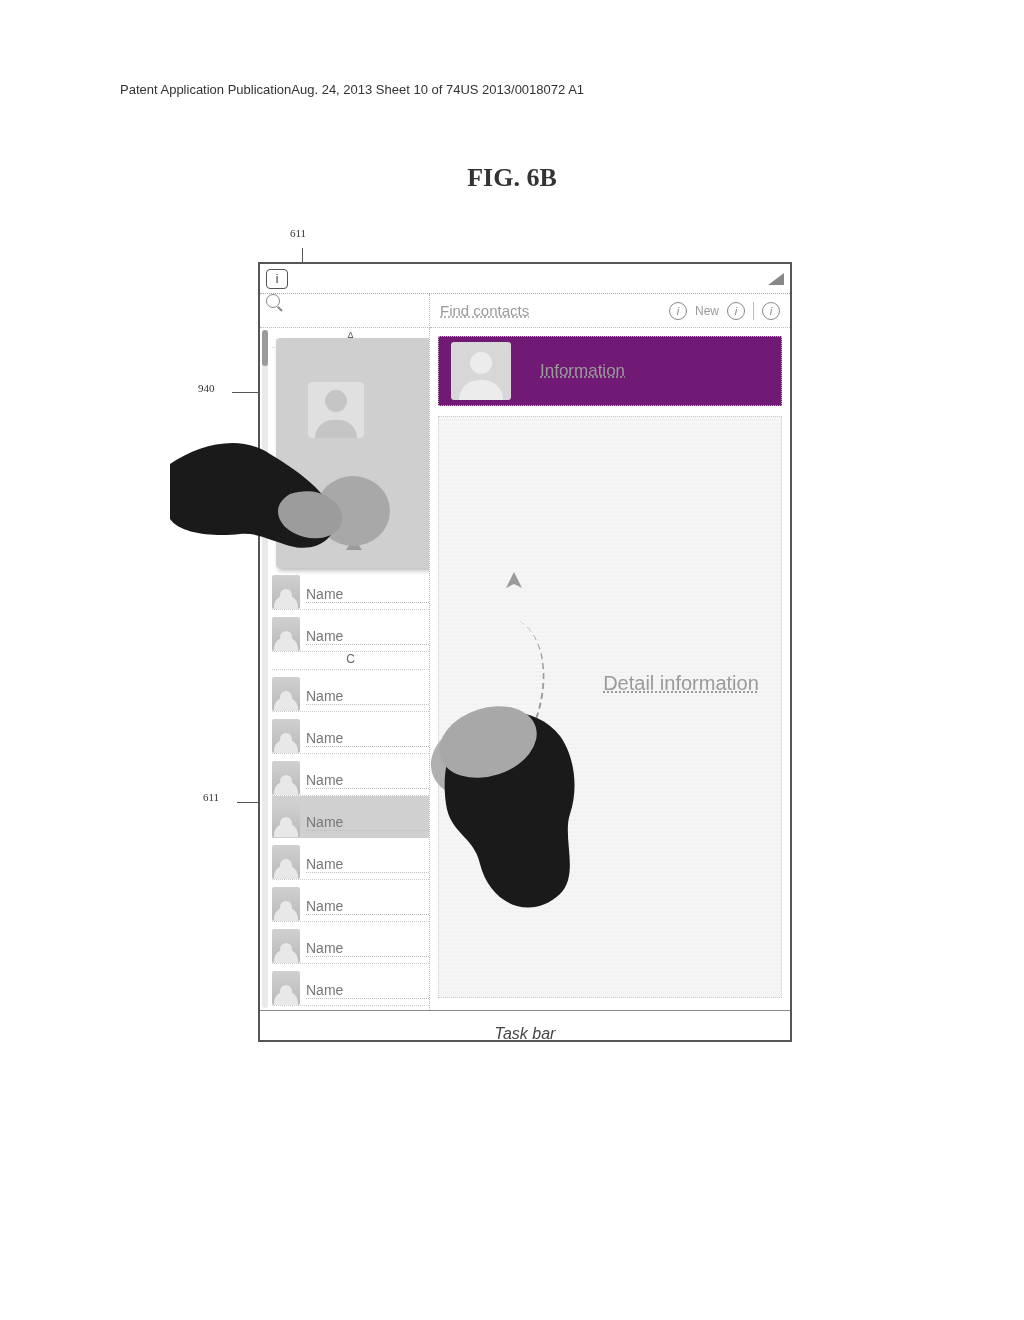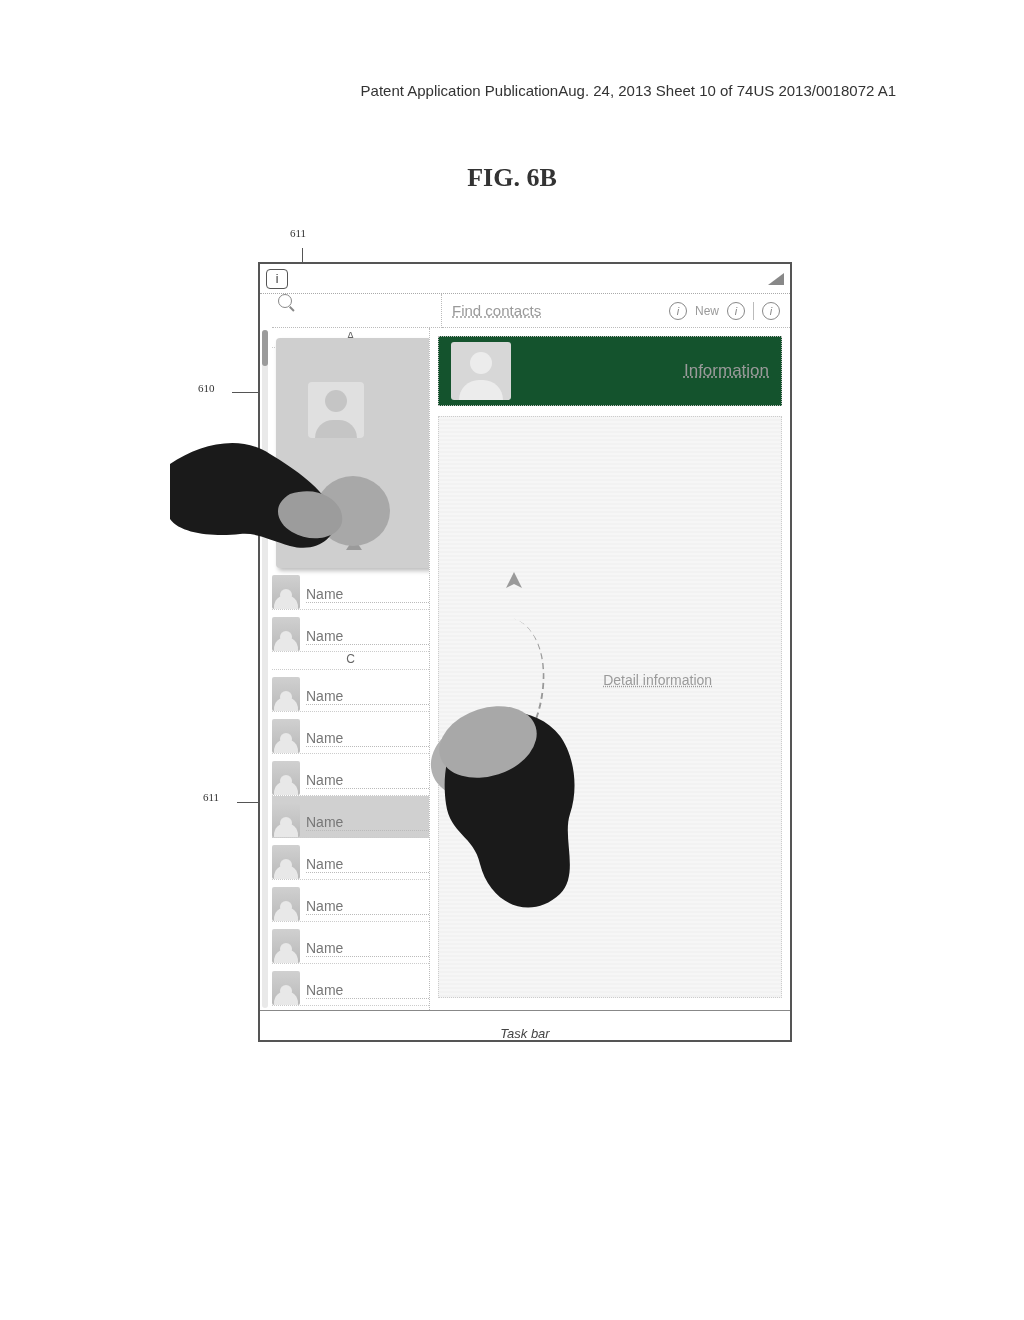--- a/index.html
+++ b/index.html
@@ -8,24 +8,24 @@
     height: 1320px;
     background: #fff;
     font-family: Arial, sans-serif;
     position: relative;
     color: #333;
   }
   .page-header {
     position: absolute;
     top: 82px;
     left: 120px;
-    right: 128px;
-    display: flex;
-    justify-content: flex-end;
-    font-size: 15px;
+    right: 136px;
+    display: flex;
+    justify-content: flex-start;
+    font-size: 13px;
   }
   .figure-title {
     position: absolute;
     top: 150px;
     left: 0;
     width: 100%;
     text-align: center;
     font-weight: bold;
     font-size: 26px;
     font-family: "Times New Roman", serif;
@@ -77,21 +77,20 @@
     margin-left: auto;
     width: 0; height: 0;
     border-style: solid;
     border-width: 0 0 12px 16px;
     border-color: transparent transparent #888 transparent;
   }
 
   .top-row {
     height: 34px;
     display: flex;
-    padding-left: 12px;
   }
   .search-col {
     width: 170px;
     border-right: 1px dotted #bbb;
     border-bottom: 1px dotted #bbb;
     position: relative;
   }
   .right-header {
     flex: 1;
     display: flex;
@@ -157,56 +156,55 @@
   .avatar-head { width:12px; height:12px; background:#e8e8e8; border-radius:50%; margin-bottom:2px; position:relative; top:-6px;}
   .avatar-body { width:24px; height:14px; background:#e8e8e8; border-radius: 12px 12px 0 0; position:absolute; bottom:0;}
   .avatar { position: relative; }
   .name-lbl { font-size:14px; color:#777; margin-left:6px; transform: translateY(-6px); border-bottom: 1px dotted #bbb; flex:1; }
   .list-item.sel { background: #d0d0d0; }
 
   .right-pane { flex:1; position:relative; padding: 8px; }
   .contact-card {
     height: 70px;
     border: 1px dotted #bbb;
-    background: #14532d;
+    background: #701a75;
     display:flex; align-items:center;
     gap: 29px;
     padding: 6px 12px;
-    justify-content: space-between;
   }
   .card-avatar { width:60px; height:58px; background: #d7d7d7; border-radius:3px; position:relative;}
   .card-avatar::before{ content:""; position:absolute; top:10px; left:50%; transform:translateX(-50%); width:22px; height:22px; background:#ececec; border-radius:50%;}
   .card-avatar::after{ content:""; position:absolute; bottom:0; left:50%; transform:translateX(-50%); width:44px; height:20px; background:#ececec; border-radius: 22px 22px 0 0;}
   .card-info { font-size:17px; color:#9a9a9a; text-decoration: underline dotted; }
 
   .detail-area {
     margin-top: 10px;
     height: calc(100% - 84px);
     background: repeating-linear-gradient(#f6f6f6,#f6f6f6 2px,#f2f2f2 2px,#f2f2f2 4px);
     border: 1px dotted #ccc;
     position:relative;
   }
   .detail-text {
     position:absolute;
     top: 44%;
     left: 48%;
     color: #9a9a9a;
-    font-size: 14px;
+    font-size: 20px;
     text-decoration: underline dotted;
     white-space: nowrap;
   }
 
   .task-bar {
     height: 46px;
     border-top: 1px solid #888;
     display:flex; align-items:center; justify-content:center;
     font-style: italic;
     font-family: "Comic Sans MS", cursive, sans-serif;
     color: #444;
-    font-size: 13px;
+    font-size: 16px;
   }
 
   
   .preview-card {
     position: absolute;
     top: 10px;
     left: 16px;
     width: 156px;
     height: 230px;
     background: #cfcfcf;
@@ -266,21 +264,21 @@
 <div class="page-header">
   <span>Patent Application Publication</span>
   <span>Aug. 24, 2013  Sheet 10 of 74</span>
   <span>US 2013/0018072 A1</span>
 </div>
 
 <div class="figure-title">FIG. 6B</div>
 
 <div class="ref-label ref-611-top">611</div>
 <div class="lead-line lead-611-top"></div>
-<div class="ref-label ref-610">610</div>
+<div class="ref-label ref-610">940</div>
 <div class="lead-line lead-610"></div>
 <div class="ref-label ref-611-mid">611</div>
 <div class="lead-line lead-611-mid"></div>
 
 <div class="device">
 
   <div class="status-bar">
     <div class="status-i-box">
       <span>i</span>
     </div>

